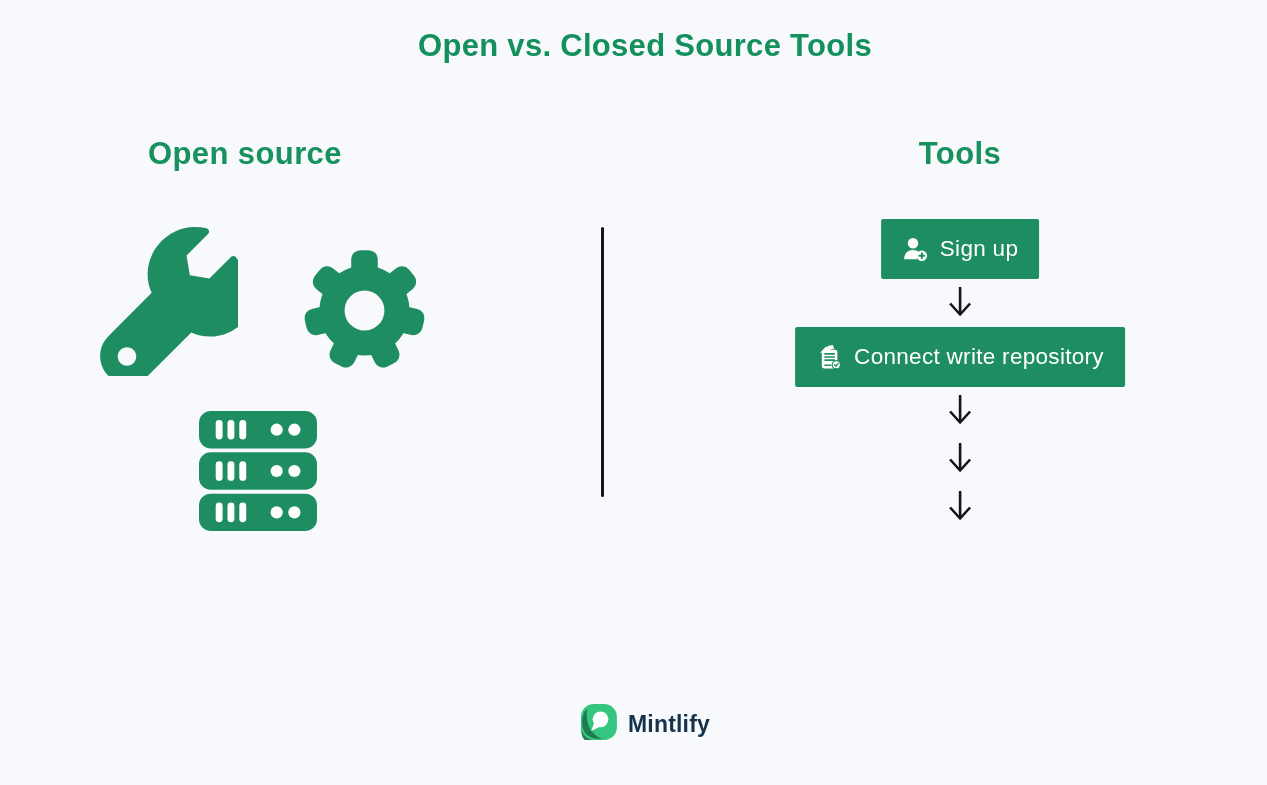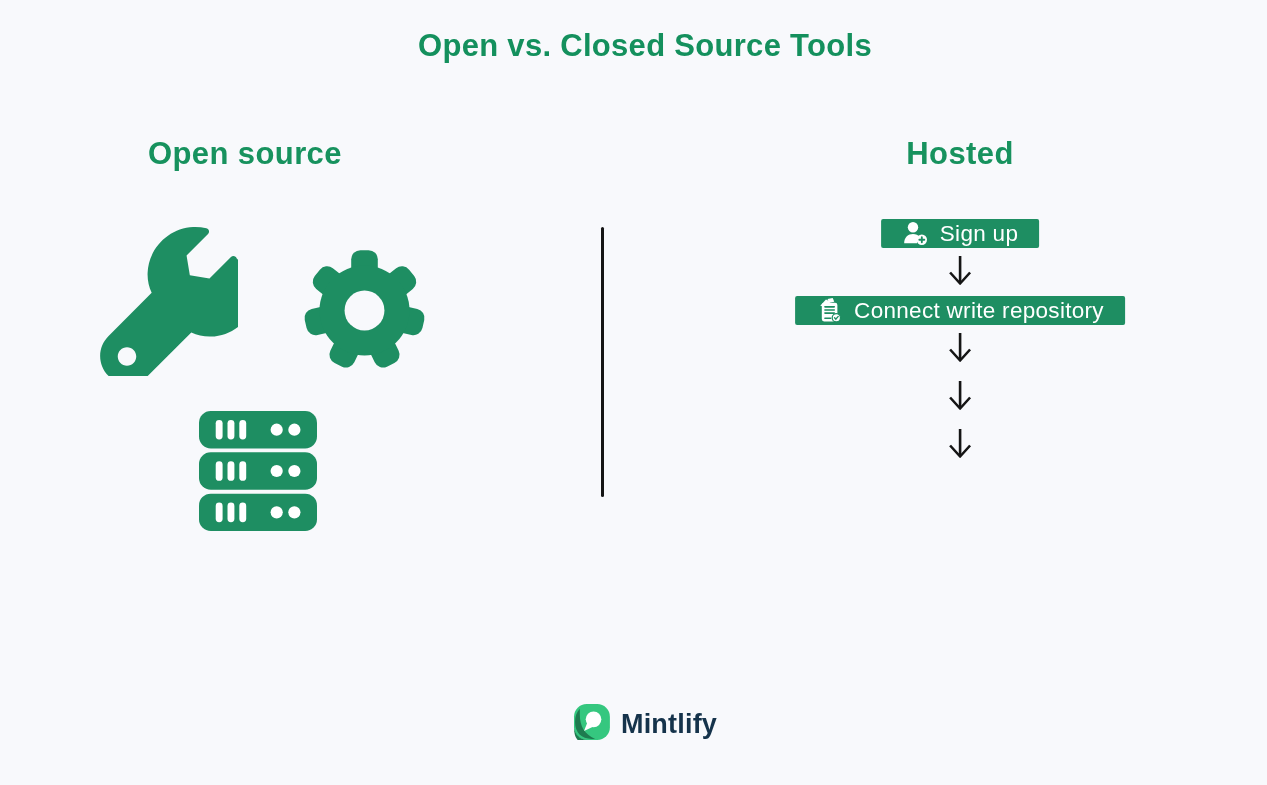--- a/index.html
+++ b/index.html
@@ -31,35 +31,35 @@
   .server{left:199px;top:411px;}
   .divider{
     position:absolute;left:601px;top:227px;
     width:3px;height:270px;background:#151515;border-radius:2px;
   }
   .flow{
     position:absolute;left:960px;top:219px;transform:translateX(-50%);
     display:flex;flex-direction:column;align-items:center;
   }
   .step-btn{
-    height:29px;display:flex;align-items:center;gap:11px;
+    height:60px;display:flex;align-items:center;gap:11px;
     padding:0 21px;background:#1E8E62;border-radius:2px;
     color:#ffffff;font-size:22.5px;letter-spacing:.3px;white-space:nowrap;
   }
   .step-icon{display:flex;align-items:center;}
   .step-icon svg{display:block;}
   .arrow-cell{
     height:48px;display:flex;align-items:center;justify-content:center;
   }
   .footer{
     position:absolute;top:703px;left:50%;transform:translateX(-50%);
     display:flex;align-items:center;gap:10px;
   }
   .brand-text{
-    font-size:27px;font-weight:bold;letter-spacing:.2px;color:#15334B;
+    font-size:23px;font-weight:bold;letter-spacing:.2px;color:#15334B;
   }
 </style>
 </head>
 <body>
 
 <div class="canvas">
 
   <div class="title">Open vs. Closed Source Tools</div>
 
   <div class="section-heading heading-open">Open source</div>
@@ -108,21 +108,21 @@
           <rect x="29" y="93" width="7" height="20" rx="3.5"></rect>
           <rect x="41" y="93" width="7" height="20" rx="3.5"></rect>
         <circle cx="79" cy="103" r="6.2"></circle>
           <circle cx="97" cy="103" r="6.2"></circle>
       </g>
     </svg>
   </span>
 
   <div class="divider"></div>
 
-  <div class="section-heading heading-hosted">Hosted</div>
+  <div class="section-heading heading-hosted">Tools</div>
 
   <div class="flow">
       <div class="step-btn">
         <span class="step-icon">
     <svg width="27" height="27" viewBox="0 0 26 26">
       <circle cx="10.5" cy="7" r="5" fill="#fff"></circle>
       <path d="M2 22.5 C2 16.5 6 13.5 10.5 13.5 C13.2 13.5 15.6 14.5 17.2 16.3 A6.2 6.2 0 0 0 14.6 22.5 Z" fill="#fff"></path>
       <circle cx="19" cy="19" r="5" fill="#fff"></circle>
       <path d="M19 16.6 V21.4 M16.6 19 H21.4" stroke="#1E8E62" stroke-width="1.8" stroke-linecap="round" fill="none"></path>
     </svg>

